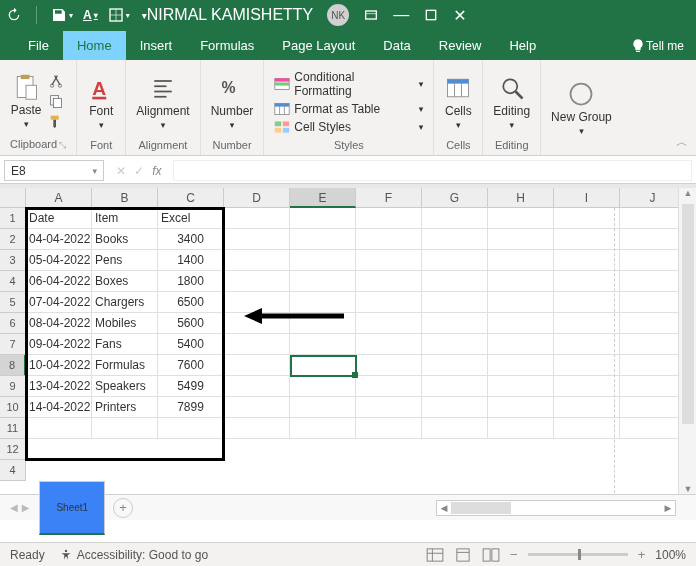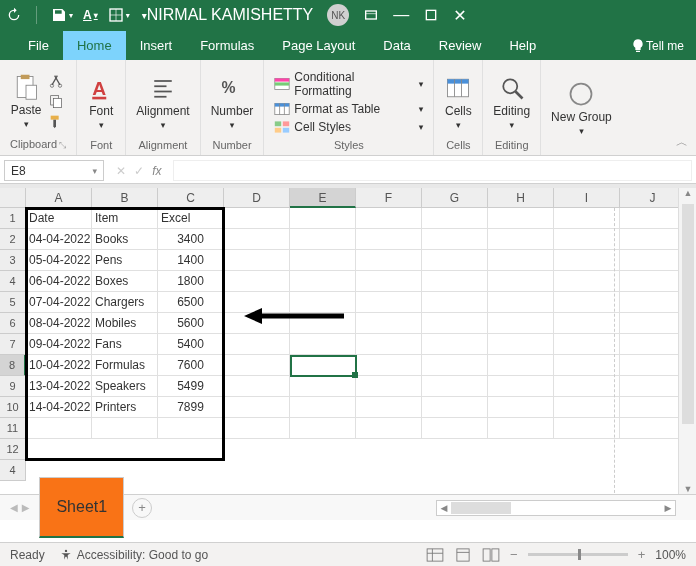--- a/index.html
+++ b/index.html
@@ -54,21 +54,21 @@
 .cell{width:66px;height:21px;border-right:1px solid #e0e0e0;border-bottom:1px solid #e0e0e0;padding:0 3px;font-size:12px;line-height:21px;overflow:hidden;white-space:nowrap;background:#fff}
 .cell.num{text-align:center}
 .heavy-box{position:absolute;left:25px;top:19px;width:200px;height:254px;border:3px solid #000;pointer-events:none}
 .active-cell{position:absolute;border:2px solid #217346;width:67px;height:22px;pointer-events:none}
 .fill-handle{position:absolute;width:6px;height:6px;background:#217346;right:-3px;bottom:-3px}
 .arrow-annot{position:absolute;pointer-events:none}
 .dashed-col{position:absolute;top:20px;width:1px;height:290px;border-right:1px dashed #ccc}
 
 .sheet-tabs{height:26px;border-top:1px solid #d0d0d0;display:flex;align-items:center;background:#f8f8f8;position:relative}
 .st-nav{display:flex;gap:4px;padding:0 10px;color:#bbb;font-size:10px}
-.st-tab{padding:20px 16px;background:#f97316;border:1px solid #ccc;border-bottom:2px solid #217346;font-size:16px}
+.st-tab{padding:20px 16px;background:#3b82f6;border:1px solid #ccc;border-bottom:2px solid #217346;font-size:10px}
 .st-add{width:20px;height:20px;border:1px solid #ccc;border-radius:50%;margin-left:8px;text-align:center;line-height:17px;color:#888;font-size:13px}
 .hscroll{margin-left:auto;width:240px;height:16px;border:1px solid #ccc;display:flex;align-items:center;margin-right:20px;position:relative;background:#fff}
 .hscroll-thumb{position:absolute;left:14px;width:60px;height:12px;background:#ddd}
 .hscroll-arrow{width:14px;text-align:center;font-size:9px;color:#888}
 .vscroll{position:absolute;right:0;top:0;width:18px;height:100%;border-left:1px solid #ddd;background:#f4f4f4}
 .vscroll-thumb{position:absolute;top:16px;width:12px;left:3px;height:220px;background:#ddd}
 .vscroll-arrow{position:absolute;width:18px;text-align:center;font-size:9px;color:#888}
 
 .status-bar{position:absolute;bottom:0;left:0;right:0;height:24px;background:#f3f2f1;border-top:1px solid #d0d0d0;display:flex;align-items:center;padding:0 10px;font-size:12px;color:#555;gap:14px}
 .status-right{margin-left:auto;display:flex;align-items:center;gap:10px}

